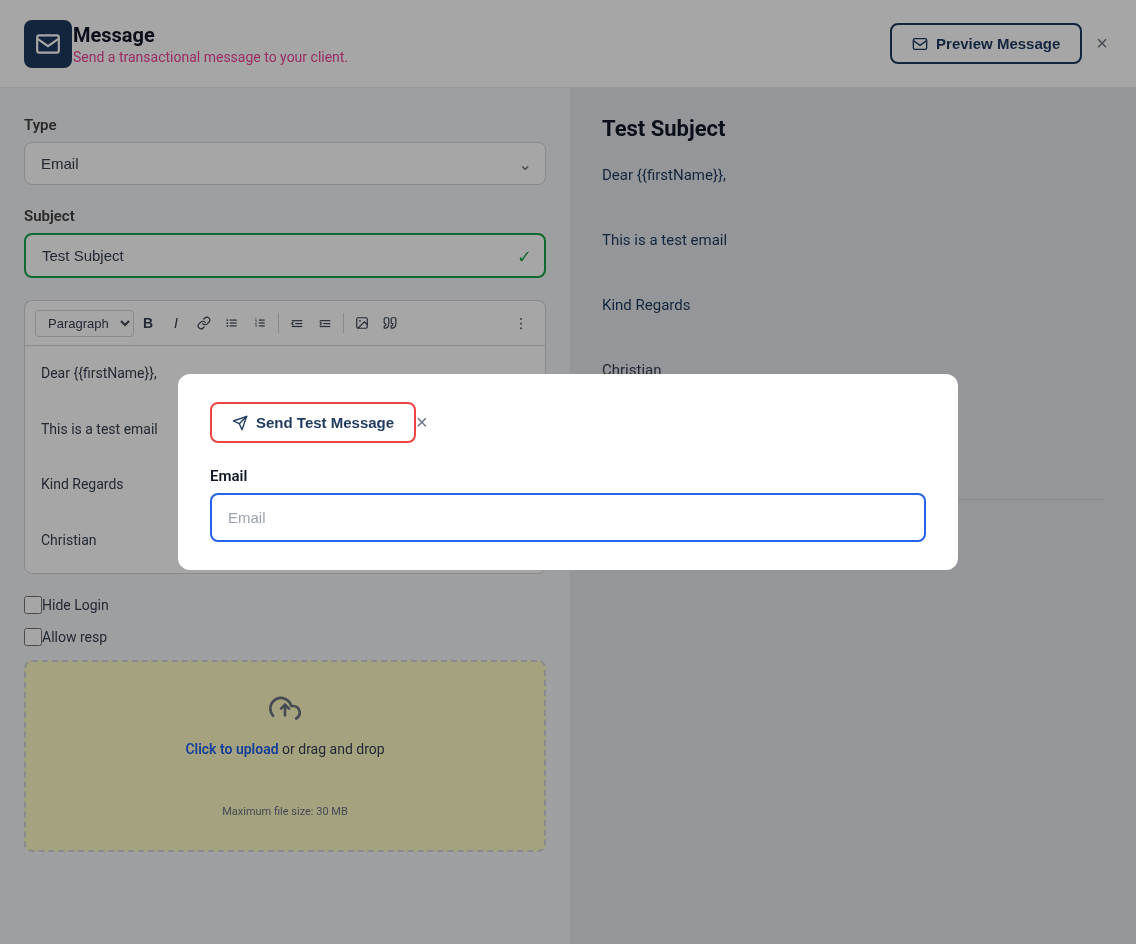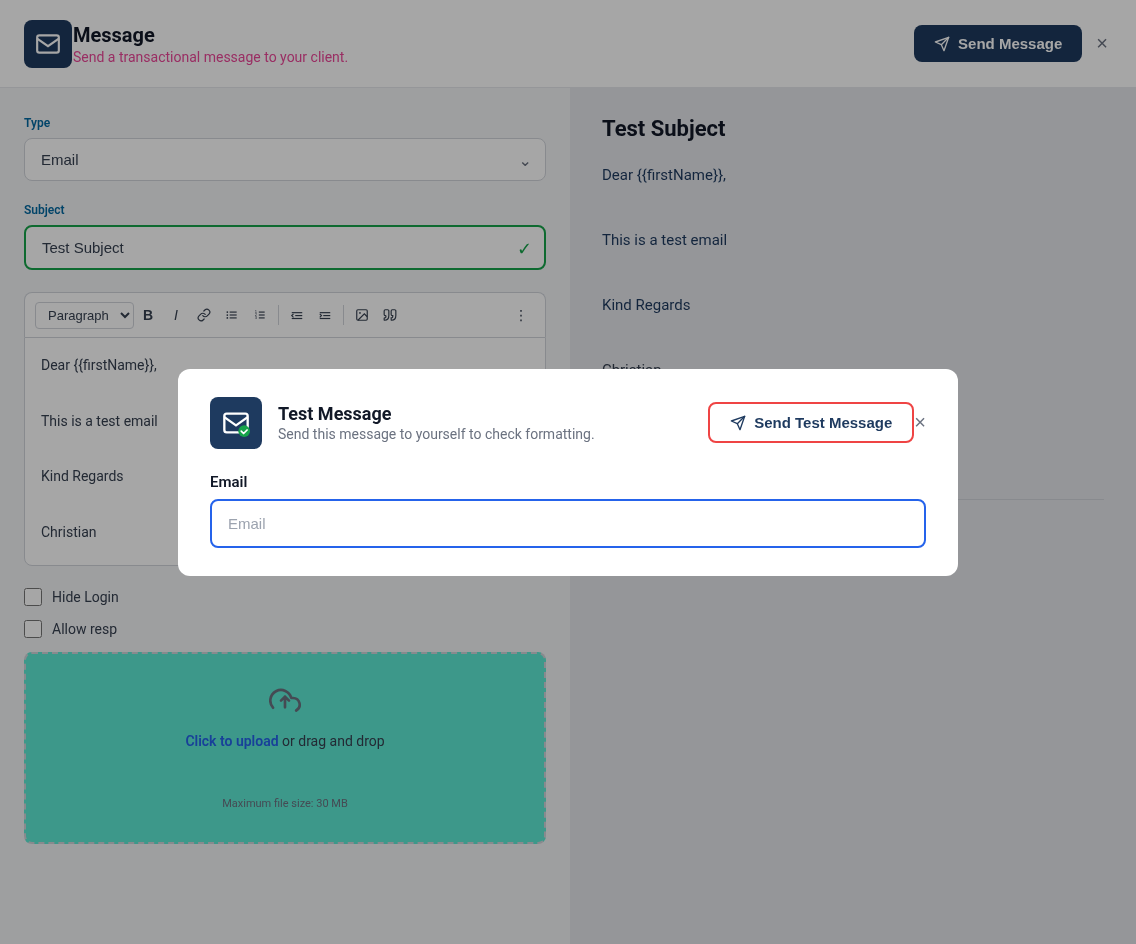--- a/index.html
+++ b/index.html
@@ -95,23 +95,23 @@
     
     .left-panel {
       width: 570px;
       background: #f3f4f6;
       padding: 28px 24px;
       overflow-y: auto;
       flex-shrink: 0;
     }
 
     .field-label {
-      font-size: 12px;
+      font-size: 15px;
       font-weight: 600;
-      color: #0369a1;
+      color: #404040;
       margin-bottom: 8px;
     }
 
     .field-group {
       margin-bottom: 22px;
     }
 
     .select-wrap {
       position: relative;
     }
@@ -213,38 +213,37 @@
       font-size: 14px;
       color: #374151;
       line-height: 1.7;
     }
     .body-editor p { margin-bottom: 4px; }
 
     
     .checkbox-row {
       display: flex;
       align-items: center;
-      gap: 10px;
       margin-bottom: 14px;
     }
     .checkbox-row input[type="checkbox"] {
       width: 18px;
       height: 18px;
       cursor: pointer;
     }
     .checkbox-label {
       font-size: 14px;
       color: #374151;
     }
 
     
     .upload-box {
       border: 2px dashed #d1d5db;
       border-radius: 8px;
-      background: #5eead4;
+      background: #fef9c3;
       padding: 32px;
       display: flex;
       flex-direction: column;
       align-items: center;
       justify-content: center;
       gap: 8px;
       cursor: pointer;
     }
     .upload-icon {
       color: #6b7280;
@@ -413,26 +412,26 @@
         <rect x="2" y="4" width="20" height="16" rx="2" stroke="#fff" stroke-width="2"></rect>
         <path d="M2 7l10 7 10-7" stroke="#fff" stroke-width="2"></path>
       </svg>
     </div>
     <div>
       <div class="header-title">Message</div>
       <div class="header-subtitle">Send a transactional message to your client.</div>
     </div>
   </div>
   <div class="header-actions">
-    <button class="btn-send">
+    <button class="btn-preview">
       <svg width="16" height="16" viewBox="0 0 24 24" fill="none">
-        <path d="M22 2L11 13" stroke="#fff" stroke-width="2" stroke-linecap="round"></path>
-        <path d="M22 2L15 22 11 13 2 9l20-7z" stroke="#fff" stroke-width="2" stroke-linejoin="round"></path>
+        <rect x="2" y="4" width="20" height="16" rx="2" stroke="#1e3a5f" stroke-width="2"></rect>
+        <path d="M2 7l10 7 10-7" stroke="#1e3a5f" stroke-width="2"></path>
       </svg>
-      <span>Send Message</span>
+      <span>Preview Message</span>
     </button>
     <button class="btn-close-header">×</button>
   </div>
 </div>
 
 <div class="main-layout">
 
   <div class="left-panel">
 
     <div class="field-group">
@@ -579,34 +578,20 @@
       <button class="login-btn">Login</button>
     </div>
     <hr class="preview-divider">
   </div>
 
 </div>
 
 <div class="overlay">
   <div class="modal">
     <div class="modal-header">
-      <div class="modal-header-left">
-        <div class="modal-icon-wrap">
-          <svg width="28" height="28" viewBox="0 0 24 24" fill="none">
-            <rect x="2" y="4" width="20" height="16" rx="2" stroke="#fff" stroke-width="2"></rect>
-            <path d="M2 7l10 7 10-7" stroke="#fff" stroke-width="2"></path>
-            <circle cx="19" cy="19" r="5" fill="#16a34a"></circle>
-            <path d="M16.5 19l2 2 3-3" stroke="#fff" stroke-width="1.5" stroke-linecap="round" stroke-linejoin="round"></path>
-          </svg>
-        </div>
-        <div>
-          <div class="modal-title">Test Message</div>
-          <div class="modal-subtitle">Send this message to yourself to check formatting.</div>
-        </div>
-      </div>
       <div class="modal-header-right">
         <button class="btn-send-test">
           <svg width="16" height="16" viewBox="0 0 24 24" fill="none">
             <path d="M22 2L11 13" stroke="#1e3a5f" stroke-width="2" stroke-linecap="round"></path>
             <path d="M22 2L15 22 11 13 2 9l20-7z" stroke="#1e3a5f" stroke-width="2" stroke-linejoin="round"></path>
           </svg>
           <span>Send Test Message</span>
         </button>
         <button class="btn-modal-close">×</button>
       </div>

